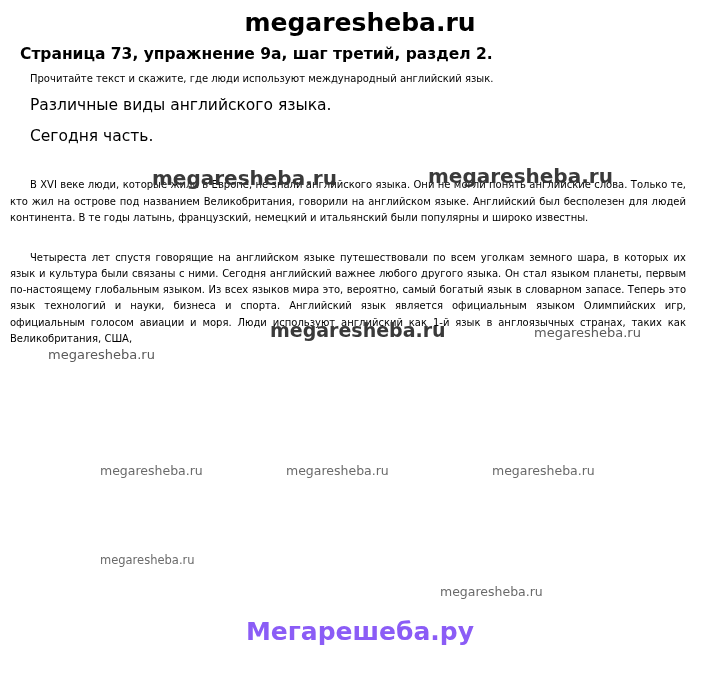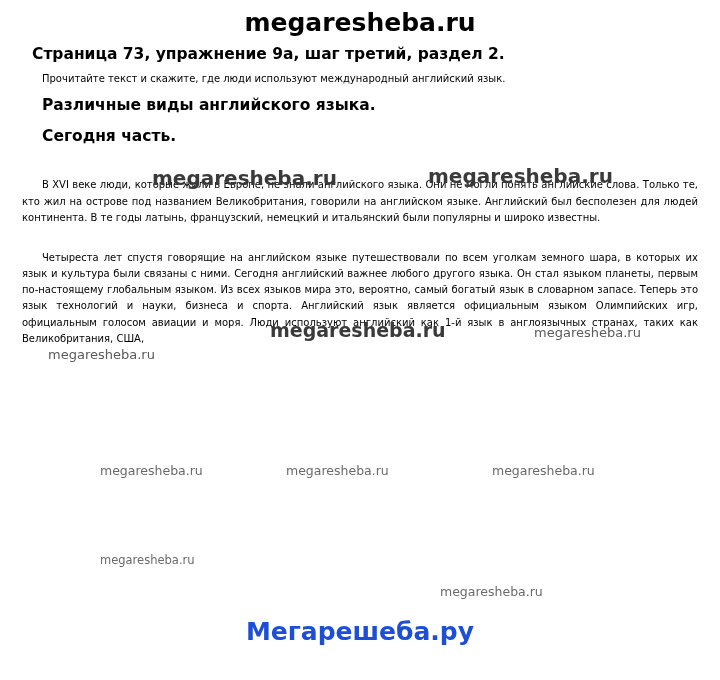--- a/index.html
+++ b/index.html
@@ -32,47 +32,46 @@
     color: #000000;
   }
   .site-footer {
     position: absolute;
     bottom: 14px;
     left: 0;
     width: 720px;
     text-align: center;
     font-size: 25px;
     font-weight: bold;
-    color: #1d4ed8;
+    color: #8b5cf6;
   }
   .content {
     position: absolute;
     top: 44px;
-    left: 22px;
+    left: 10px;
     width: 676px;
   }
   .heading {
     font-size: 15.5px;
     font-weight: bold;
     margin: 0 0 6px 10px;
     line-height: 1.35;
   }
   p.para {
     margin: 0 0 2px 0;
     font-size: 10px;
     line-height: 1.62;
     text-align: justify;
     text-indent: 20px;
   }
   p.short {
     margin: 0 0 2px 0;
     font-size: 15.5px;
     line-height: 1.62;
     text-indent: 20px;
-    font-weight: bold;
   }
   .gap-sm { height: 4px; }
   .gap-md { height: 8px; }
 
   
   .wm {
     position: absolute;
     color: #3a3a3a;
     font-family: "DejaVu Sans", sans-serif;
     font-weight: bold;

